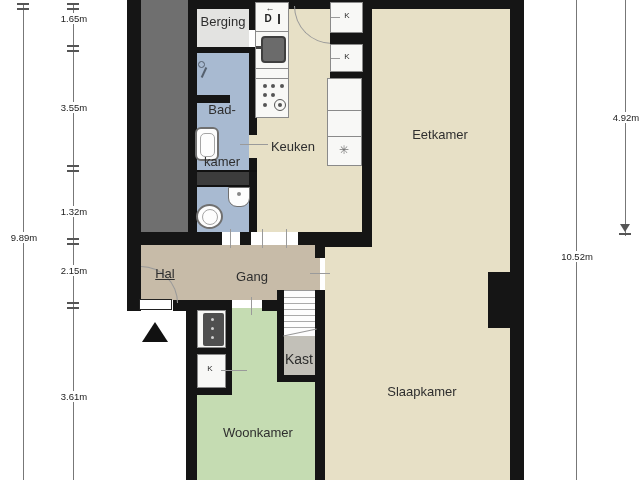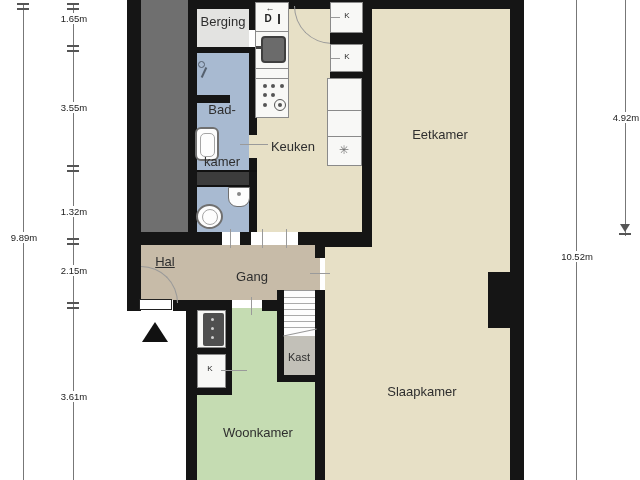--- a/index.html
+++ b/index.html
@@ -157,23 +157,23 @@
     <div class="gline" style="left:0;top:36px;width:31px;height:1px;background:#aaa;"></div>
     <div class="gline" style="left:-1px;top:41px;width:34px;height:1px;background:#999;transform:rotate(-12deg);"></div>
   </div>
   <div class="f" style="left:284px;top:336px;width:31px;height:39px;background:#c2c0b8;"></div>
 
   <div class="lbl" style="left:193px;top:14px;width:60px;">Berging</div>
   <div class="lbl" style="left:197px;top:102px;width:50px;">Bad-</div>
   <div class="lbl" style="left:197px;top:118px;width:50px;margin-top:36px;">kamer</div>
   <div class="lbl" style="left:263px;top:139px;width:60px;">Keuken</div>
   <div class="lbl" style="left:405px;top:127px;width:70px;">Eetkamer</div>
-  <div class="lbl" style="left:145px;top:254px;width:40px;text-decoration:underline;">Hal</div>
+  <div class="lbl" style="left:145px;top:266px;width:40px;text-decoration:underline;">Hal</div>
   <div class="lbl" style="left:222px;top:269px;width:60px;">Gang</div>
-  <div class="lbl" style="left:279px;top:351px;width:40px;font-size:11px;">Kast</div>
+  <div class="lbl" style="left:279px;top:351px;width:40px;font-size:14px;">Kast</div>
   <div class="lbl" style="left:223px;top:425px;width:70px;">Woonkamer</div>
   <div class="lbl" style="left:382px;top:384px;width:80px;">Slaapkamer</div>
 
   <div class="dimline" style="left:23px;top:3px;height:477px;"></div>
   <div class="tk" style="left:17px;top:3px;"></div>
   <div class="tk" style="left:17px;top:8px;"></div>
   <div class="dimlbl" style="left:3px;top:232px;width:40px;">9.89m</div>
 
   <div class="dimline" style="left:73px;top:3px;height:477px;"></div>
   <div class="tk" style="left:67px;top:3px;"></div>

